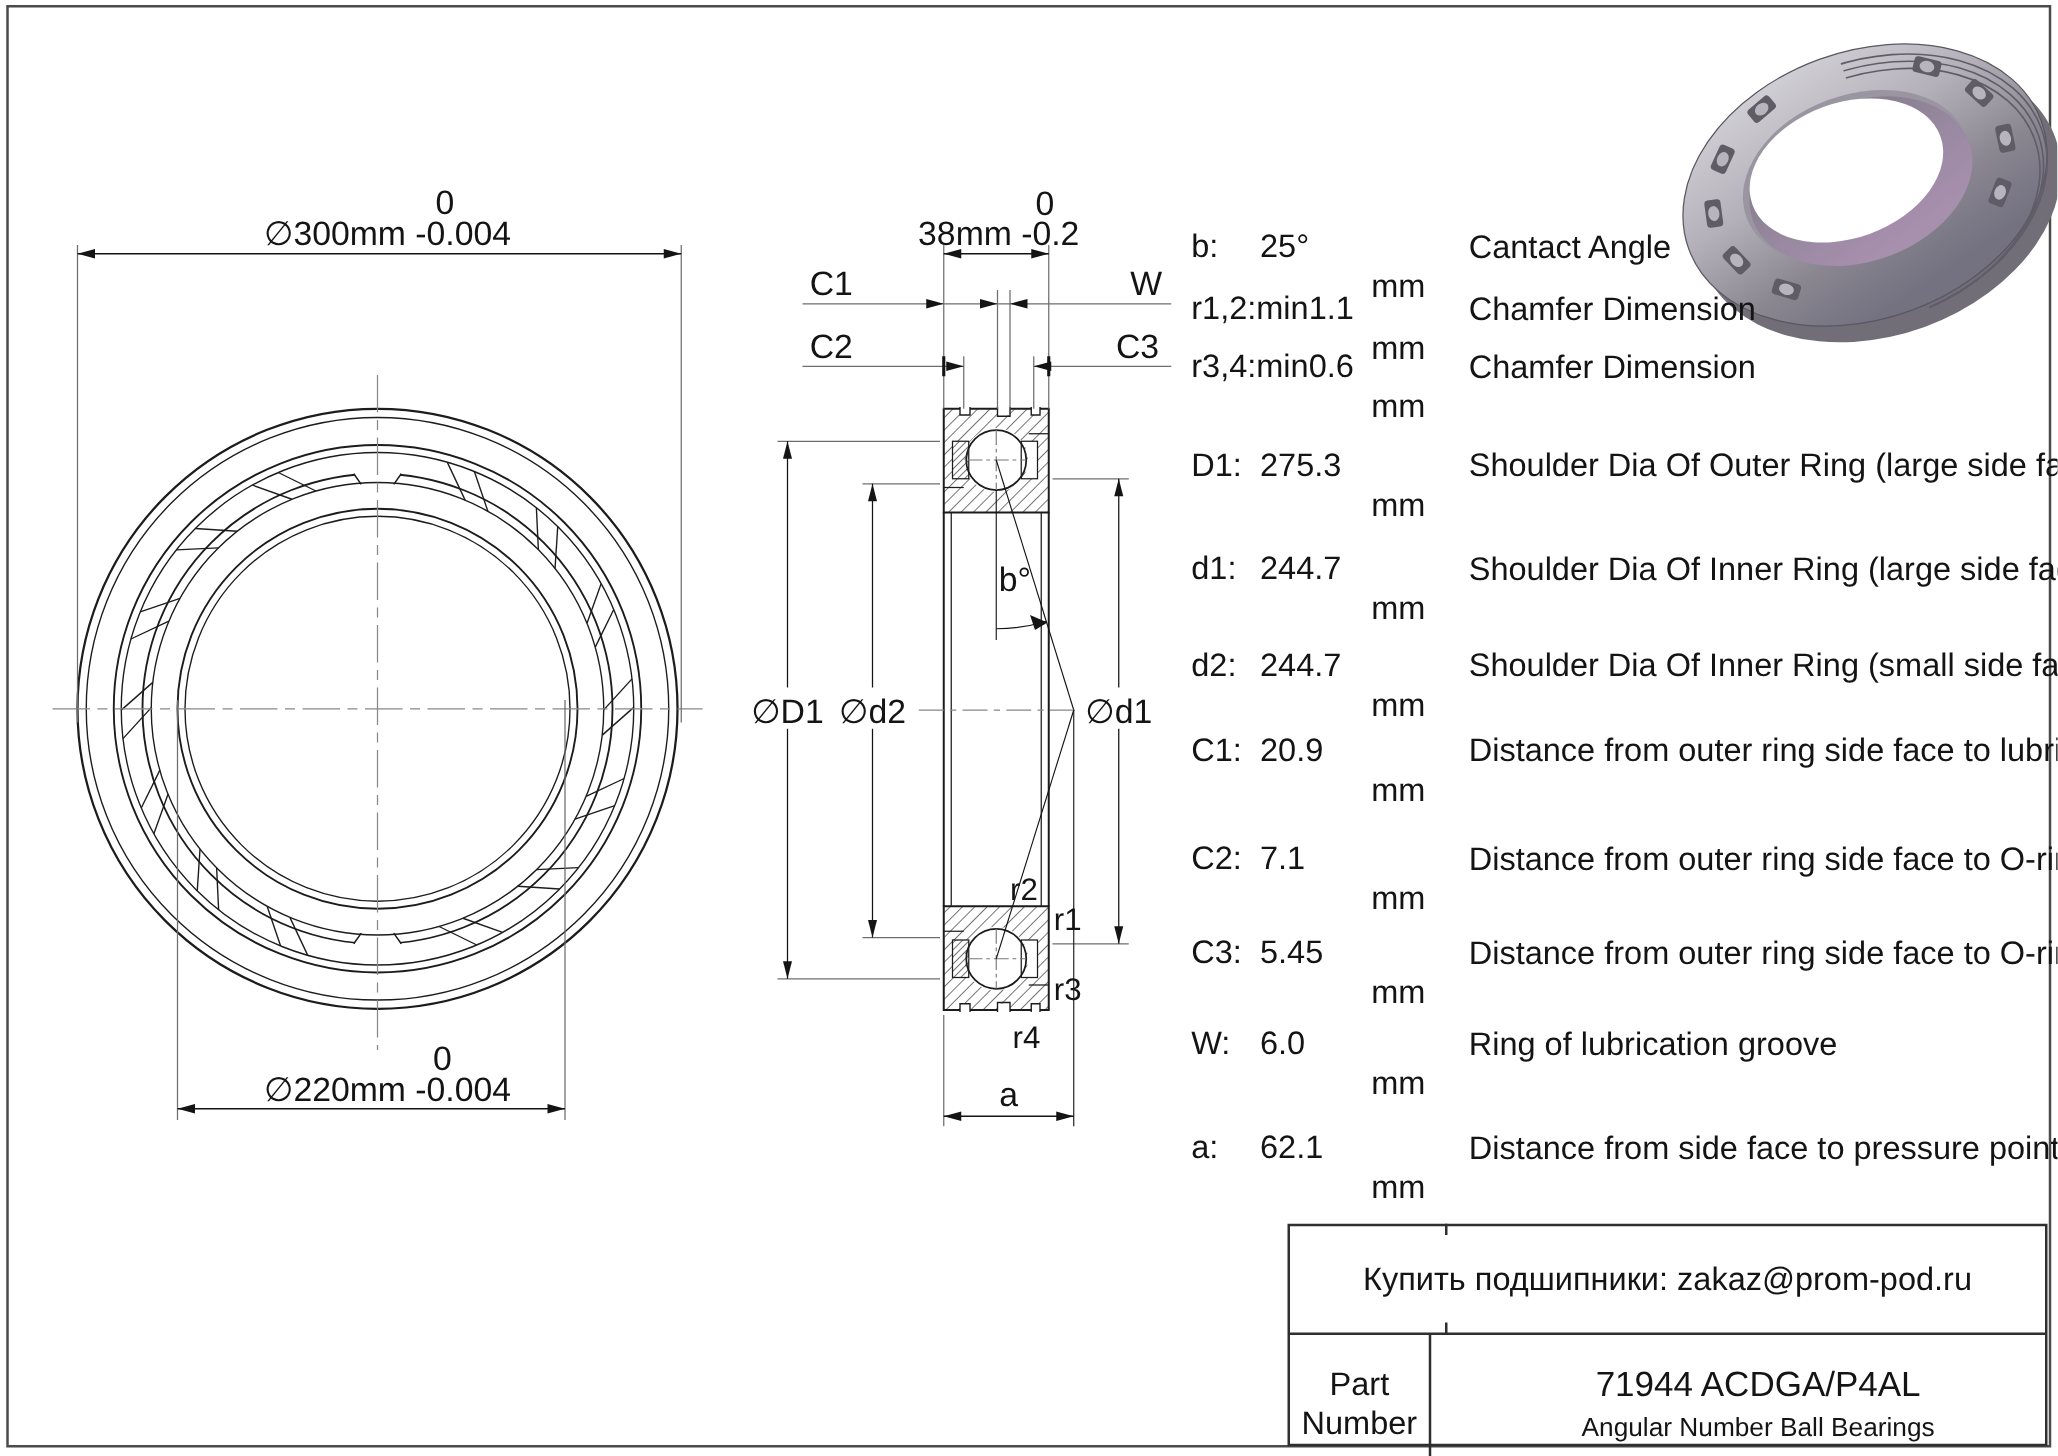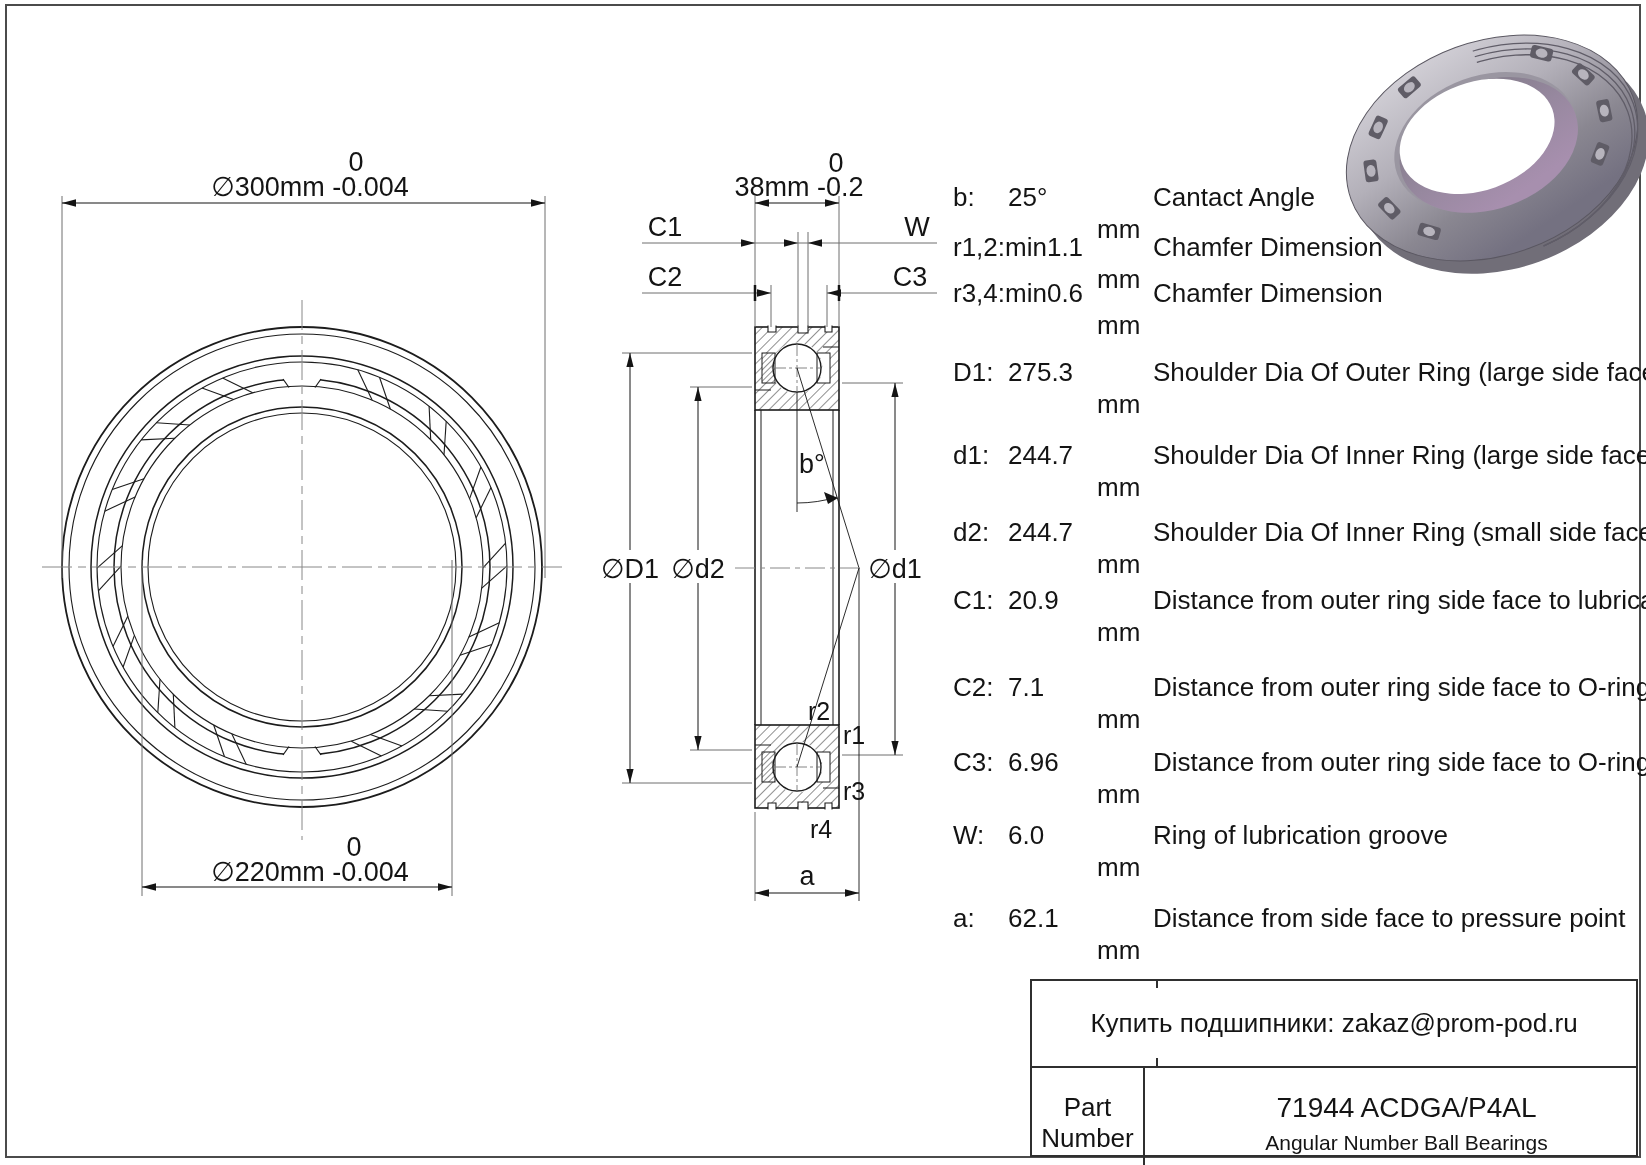--- a/index.html
+++ b/index.html
@@ -11,21 +11,21 @@
   svg text{font-family:"Liberation Sans","DejaVu Sans",sans-serif;fill:#141414;}
   .dimtxt{font-size:27px;}
   .lbltxt{font-size:27px;}
   .rtxt{font-size:25px;}
   
   .spec-row{position:absolute;left:953px;height:0;font-size:26px;color:#141414;}
   .spec-row span{position:absolute;transform:translateY(-50%);white-space:nowrap;}
   .sp-param{left:0;}
   .sp-value{left:55px;}
   .sp-unit{left:144px;margin-top:32px;}
-  .sp-desc{left:200px;width:400px;white-space:pre-wrap;line-height:30px;}
+  .sp-desc{left:222px;width:400px;white-space:pre-wrap;line-height:30px;}
   
   .info-table{position:absolute;left:1030px;top:979px;width:608px;height:178px;
               border:2px solid #2f2f2f;box-sizing:border-box;}
   .info-contact{position:absolute;left:0;top:0;width:100%;height:87px;
                 border-bottom:2px solid #2f2f2f;box-sizing:border-box;
                 display:flex;align-items:center;justify-content:center;font-size:26px;}
   .info-bottom{position:absolute;left:0;top:87px;width:100%;height:110px;display:flex;}
   .info-part-label{width:113px;border-right:2px solid #2f2f2f;box-sizing:border-box;
                    display:flex;align-items:center;justify-content:center;text-align:center;
                    font-size:26px;line-height:31px;padding:0 8px;}
@@ -367,21 +367,21 @@
       <span class="sp-desc">Distance from outer  ring  side face to lubrication groove/ lubrication hole</span>
     </div>
     <div class="spec-row" style="top: 687px;">
       <span class="sp-param">C2:</span>
       <span class="sp-value">7.1</span>
       <span class="sp-unit">mm</span>
       <span class="sp-desc">Distance from outer ring side face to O-ring groove</span>
     </div>
     <div class="spec-row" style="top: 762px;">
       <span class="sp-param">C3:</span>
-      <span class="sp-value">6.96</span>
+      <span class="sp-value">5.45</span>
       <span class="sp-unit">mm</span>
       <span class="sp-desc">Distance from outer ring side face to O-ring groove</span>
     </div>
     <div class="spec-row" style="top: 835px;">
       <span class="sp-param">W:</span>
       <span class="sp-value">6.0</span>
       <span class="sp-unit">mm</span>
       <span class="sp-desc">Ring of lubrication groove</span>
     </div>
     <div class="spec-row" style="top: 918px;">

